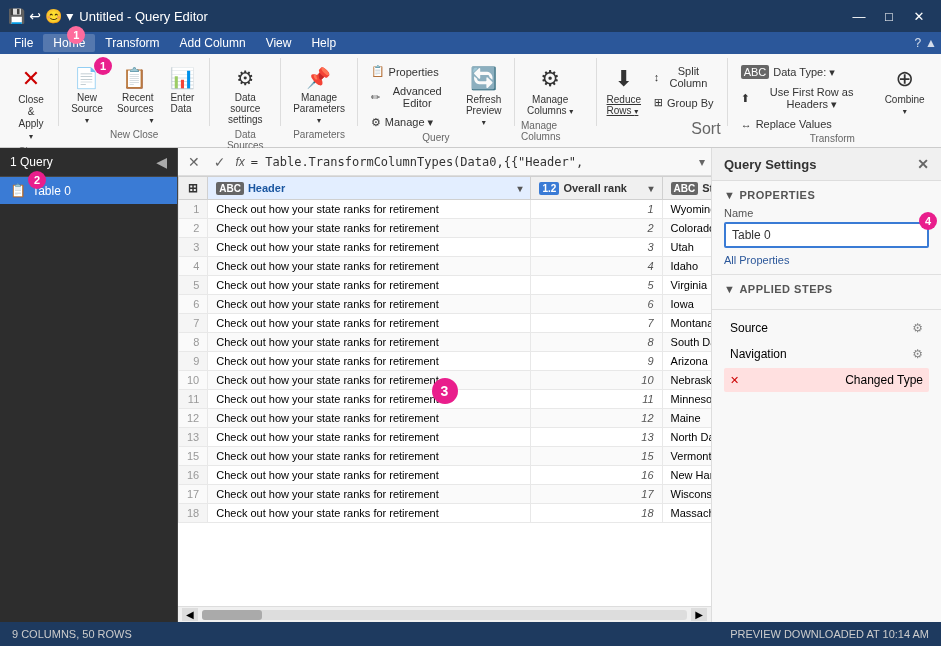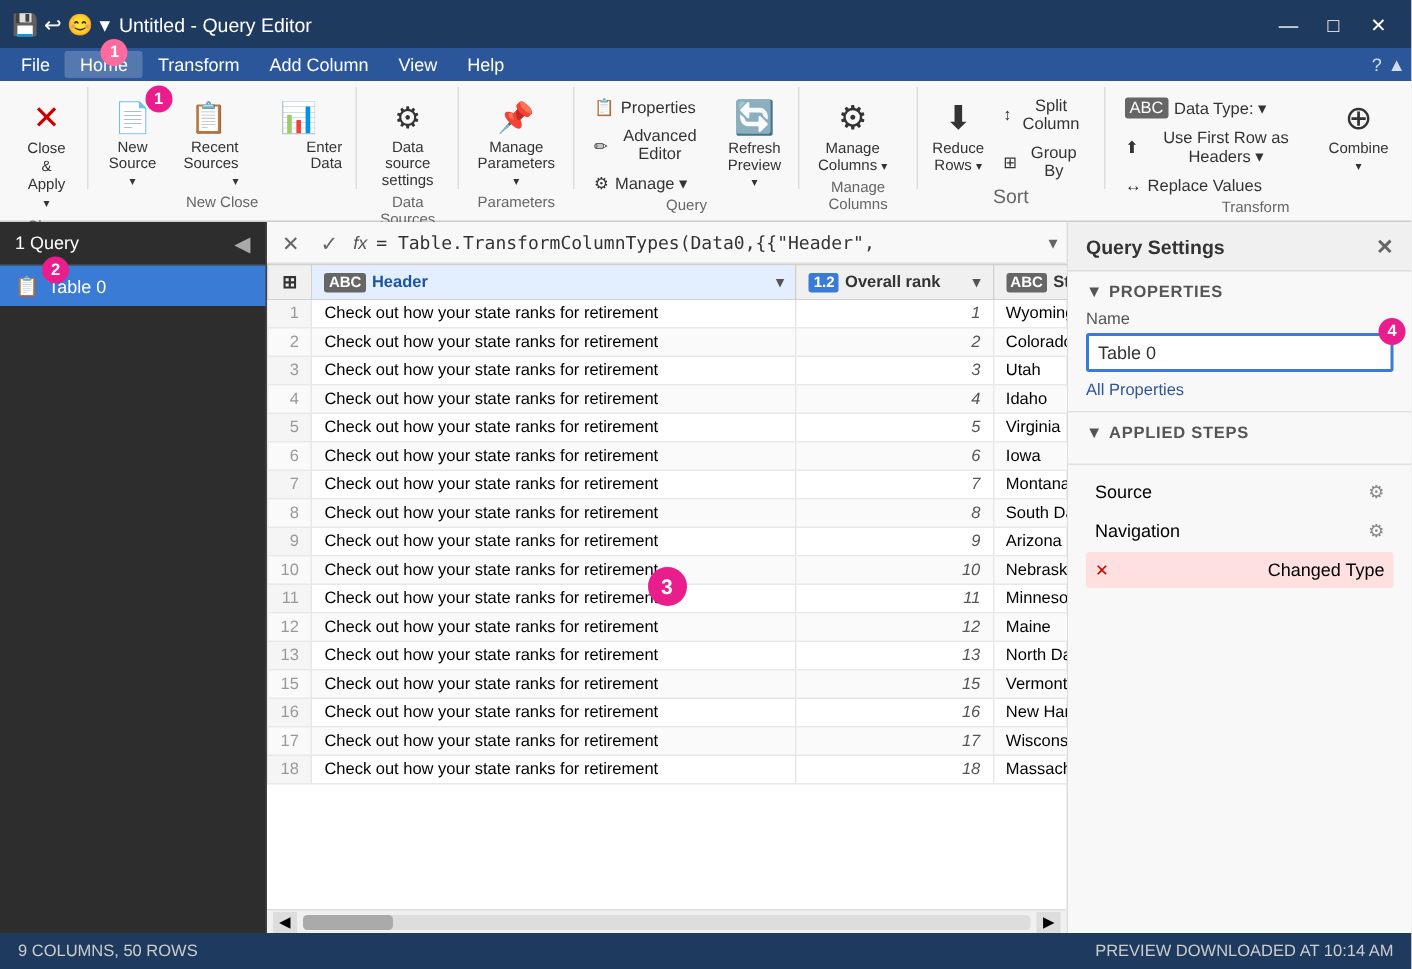--- a/index.html
+++ b/index.html
@@ -287,21 +287,21 @@
           <span style="font-size:20px;">📄</span>
           <span style="font-size:10px;text-align:center;">New<br>Source <span style="font-size:8px;">▾</span></span>
           <div class="badge" style="position:absolute;top:-6px;right:-4px;width:18px;height:18px;font-size:11px;background:#e91e8c;">1</div>
         </button>
         <button class="ribbon-btn ribbon-btn-large" style="flex-direction:column;align-items:center;min-height:46px;">
           <span style="font-size:20px;">📋</span>
           <span style="font-size:10px;text-align:right;">Recent<br>Sources <span style="font-size:8px;">▾</span></span>
         </button>
         <button class="ribbon-btn ribbon-btn-large" style="flex-direction:column;align-items:center;min-height:46px;">
           <span style="font-size:20px;">📊</span>
-          <span style="font-size:10px;text-align:right;margin-left:34px;">Enter<br>Data</span>
+          <span style="font-size:10px;text-align:left;">Enter<br>Data</span>
         </button>
       </div>
       <div style="font-size:10px;color:#666;text-align:center;margin-top:auto;">New Close</div>
     </div>
 
     <div style="display:flex;flex-direction:column;height:68px;border-right:1px solid #ddd;padding:4px 6px;">
       <div style="display:flex;align-items:flex-start;flex:1;">
         <button class="ribbon-btn ribbon-btn-large" style="flex-direction:column;align-items:center;min-height:46px;">
           <span style="font-size:20px;">⚙</span>
           <span style="font-size:10px;text-align:center;">Data source<br>settings</span>
@@ -344,41 +344,41 @@
       <div style="font-size:10px;color:#666;text-align:center;margin-top:auto;">Query</div>
     </div>
 
     <div style="display:flex;flex-direction:column;height:68px;border-right:1px solid #ddd;padding:4px 6px;">
       <div style="display:flex;align-items:flex-start;flex:1;">
         <button class="ribbon-btn ribbon-btn-large" style="flex-direction:column;align-items:center;min-height:46px;">
           <span style="font-size:22px;">⚙</span>
           <span style="font-size:10px;text-align:center;">Manage<br>Columns <span style="font-size:8px;">▾</span></span>
         </button>
       </div>
-      <div style="font-size:10px;color:#666;text-align:center;margin-top:auto;">Manage Columns</div>
+      <div style="font-size:10px;color:#666;margin-top:auto;">Manage Columns</div>
     </div>
 
     <div style="display:flex;flex-direction:column;height:68px;border-right:1px solid #ddd;padding:4px 6px;">
       <div style="display:flex;align-items:flex-start;gap:2px;flex:1;">
         <button class="ribbon-btn ribbon-btn-large" style="flex-direction:column;align-items:center;min-height:46px;">
           <span style="font-size:22px;">⬇</span>
-          <span style="font-size:10px;text-align:center;">Reduce<br>Rows <span style="font-size:8px;">▾</span></span>
+          <span style="font-size:10px;text-align:left;text-decoration:underline;">Reduce<br>Rows <span style="font-size:8px;">▾</span></span>
         </button>
         <div style="display:flex;flex-direction:column;gap:1px;">
           <button class="ribbon-btn ribbon-btn-small">
             <span>↕</span>
             <span>Split Column</span>
           </button>
           <button class="ribbon-btn ribbon-btn-small">
             <span>⊞</span>
             <span>Group By</span>
           </button>
         </div>
       </div>
-      <div style="font-size:13px;color:#666;text-align:center;margin-top:auto;">Sort</div>
+      <div style="font-size:16px;color:#666;text-align:right;margin-top:auto;">Sort</div>
     </div>
 
     <div style="display:flex;flex-direction:column;height:68px;padding:4px 6px;">
       <div style="display:flex;align-items:flex-start;gap:2px;flex:1;">
         <div style="display:flex;flex-direction:column;gap:1px;">
           <button class="ribbon-btn ribbon-btn-small">
             <span style="font-size:11px;background:#666;color:white;padding:1px 3px;border-radius:2px;">ABC</span>
             <span>Data Type: ▾</span>
           </button>
           <button class="ribbon-btn ribbon-btn-small">

